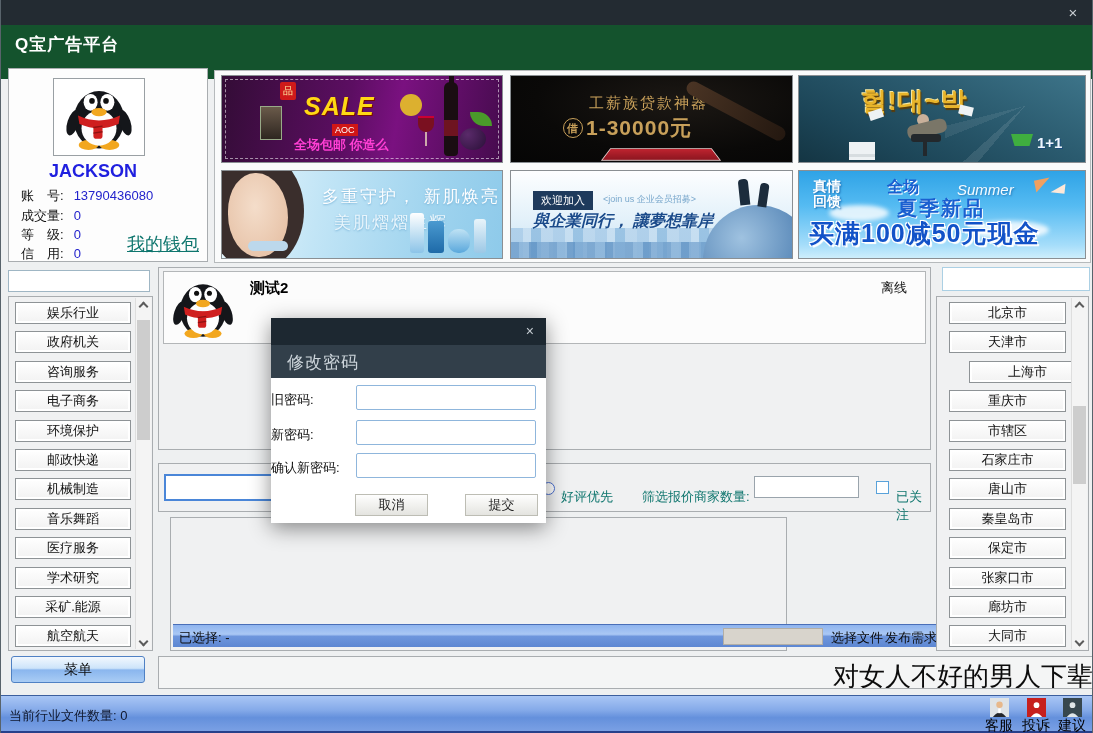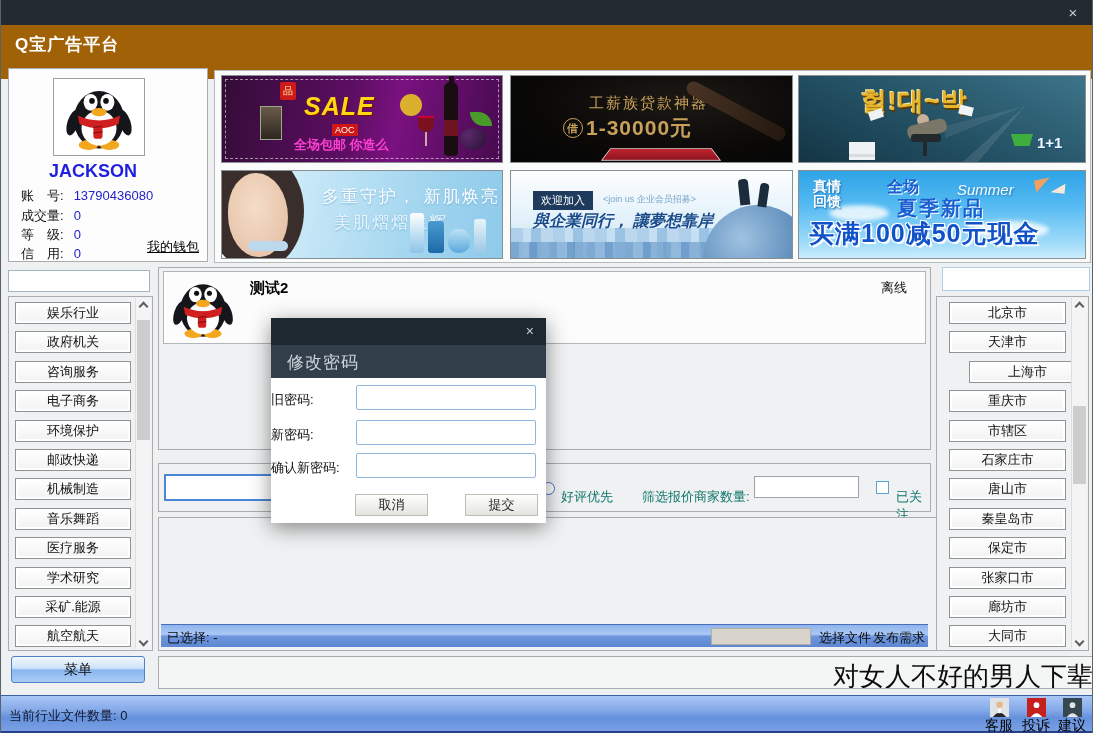--- a/index.html
+++ b/index.html
@@ -4,37 +4,37 @@
 <style>
   * { margin:0; padding:0; box-sizing:border-box; font-family:"Liberation Sans","DejaVu Sans",sans-serif; }
   html,body { width:1093px; height:733px; }
   body { position:relative; background:#eef0f1; overflow:hidden; border-left:1px solid #58636b; border-right:1px solid #58636b; }
 
   .abs { position:absolute; }
 
   
   .titlebar-top { left:0; top:0; width:1093px; height:25px; background:#232b32; }
   .win-close { right:10px; top:3px; width:22px; height:20px; color:#c9ced3; font-size:15px; text-align:center; line-height:20px; cursor:pointer; }
-  .titlebar { left:0; top:25px; width:1093px; height:54px; background:#a16207; }
+  .titlebar { left:0; top:25px; width:1093px; height:54px; background:#14532d; }
   .app-title { left:14px; top:8px; color:#ffffff; font-size:17px; font-weight:600; letter-spacing:1px; }
 
   
   .panel  { border:1px solid #a9adb0; background:#f0f1f2; }
   .whitebox { border:1px solid #b3b6b8; background:#fcfcfc; }
   .text-input { background:#fff; border:1px solid #9fb6c4; font-size:13px; padding:2px 4px; outline:none; }
 
   
   .user-panel { left:7px; top:68px; width:200px; height:194px; background:#fdfdfd; border:1px solid #a9adb0; }
   .avatar-box { left:44px; top:9px; width:92px; height:78px; border:1px solid #9aa0a4; background:#fff; padding:3px; }
   .avatar-box svg { width:100%; height:100%; }
   .username { left:0; top:92px; width:168px; text-align:center; color:#1f1fdf; font-weight:bold; font-size:18px; }
   .u-row { left:12px; font-size:13px; color:#111; }
   .u-row b { font-weight:normal; }
   .u-val { color:#2222cc; margin-left:10px; }
-  .wallet-link { right:8px; bottom:5px; color:#000000; font-size:13px; text-decoration:underline; cursor:pointer; }
+  .wallet-link { right:8px; bottom:5px; color:#0f766e; font-size:18px; text-decoration:underline; cursor:pointer; }
 
   
   .banner-panel { left:213px; top:70px; width:877px; height:193px; background:#fafbfb; border:1px solid #b6babc; }
   .banner { position:absolute; overflow:hidden; border:1px solid #8a8f93; cursor:pointer; }
   .b-r1 { top:4px; height:88px; } .b-r2 { top:99px; height:89px; }
   .b-c1 { left:6px; width:282px; } .b-c2 { left:295px; width:283px; } .b-c3 { left:583px; width:288px; }
 
   .banner1 { background:linear-gradient(100deg,#330c36 0%,#5c0e62 45%,#7a1180 62%,#450b4d 100%); }
   .banner1 .dash { position:absolute; inset:3px; border:1px dashed rgba(255,255,255,.55); }
   .b1-badge { left:58px; top:6px; background:#cf1a1a; color:#ffe9a0; font-size:10px; padding:2px 3px; border-radius:2px; }
@@ -140,21 +140,21 @@
   .chat-title { position:absolute; left:86px; top:7px; font-size:15px; font-weight:bold; color:#000; }
   .chat-status { position:absolute; right:18px; top:7px; font-size:13px; color:#111; }
 
   .filter-panel { left:157px; top:463px; width:773px; height:49px; }
   .kw-input { position:absolute; left:5px; top:10px; width:116px; height:27px; border:2px solid #4a86d8; background:#fff; }
   .blue-label { position:absolute; top:24px; color:#0f766e; font-size:13px; }
   .radio { position:absolute; left:383px; top:18px; width:13px; height:13px; border:1px solid #4a6fd0; border-radius:50%; background:#fff; cursor:pointer; }
   .count-input { position:absolute; left:595px; top:12px; width:105px; height:22px; border:1px solid #9aa4ac; background:#fff; font-size:13px; padding:1px 3px; }
   .checkbox { position:absolute; left:717px; top:17px; width:13px; height:13px; border:1px solid #59a2da; background:#fff; cursor:pointer; }
 
-  .file-panel { left:157px; top:517px; width:921px; height:134px; }
+  .file-panel { left:169px; top:517px; width:617px; height:134px; }
   .glossy-bar { position:absolute; left:2px; bottom:3px; width:767px; height:23px;
                 background:linear-gradient(180deg,#8fb4ee 0%,#aac8f5 42%,#6e96dd 52%,#5d87d2 100%);
                 border-top:1px solid #4a6fb8; }
   .sel-label { position:absolute; left:6px; top:4px; font-size:13px; color:#0a0a0a; }
   .file-box { position:absolute; left:550px; top:3px; width:100px; height:17px; background:#d8d4cc; border:1px solid #b2aea6; cursor:pointer; }
   .bar-link { position:absolute; top:4px; font-size:13px; color:#0a0a0a; cursor:pointer; }
 
   .marquee-strip { left:157px; top:656px; width:936px; height:33px; background:#f4f5f5; border:1px solid #a9adb0; border-right:none; overflow:hidden; }
   .marquee-text { position:absolute; left:674px; top:2px; font-size:26px; color:#0c0c0c; white-space:nowrap; }
 

